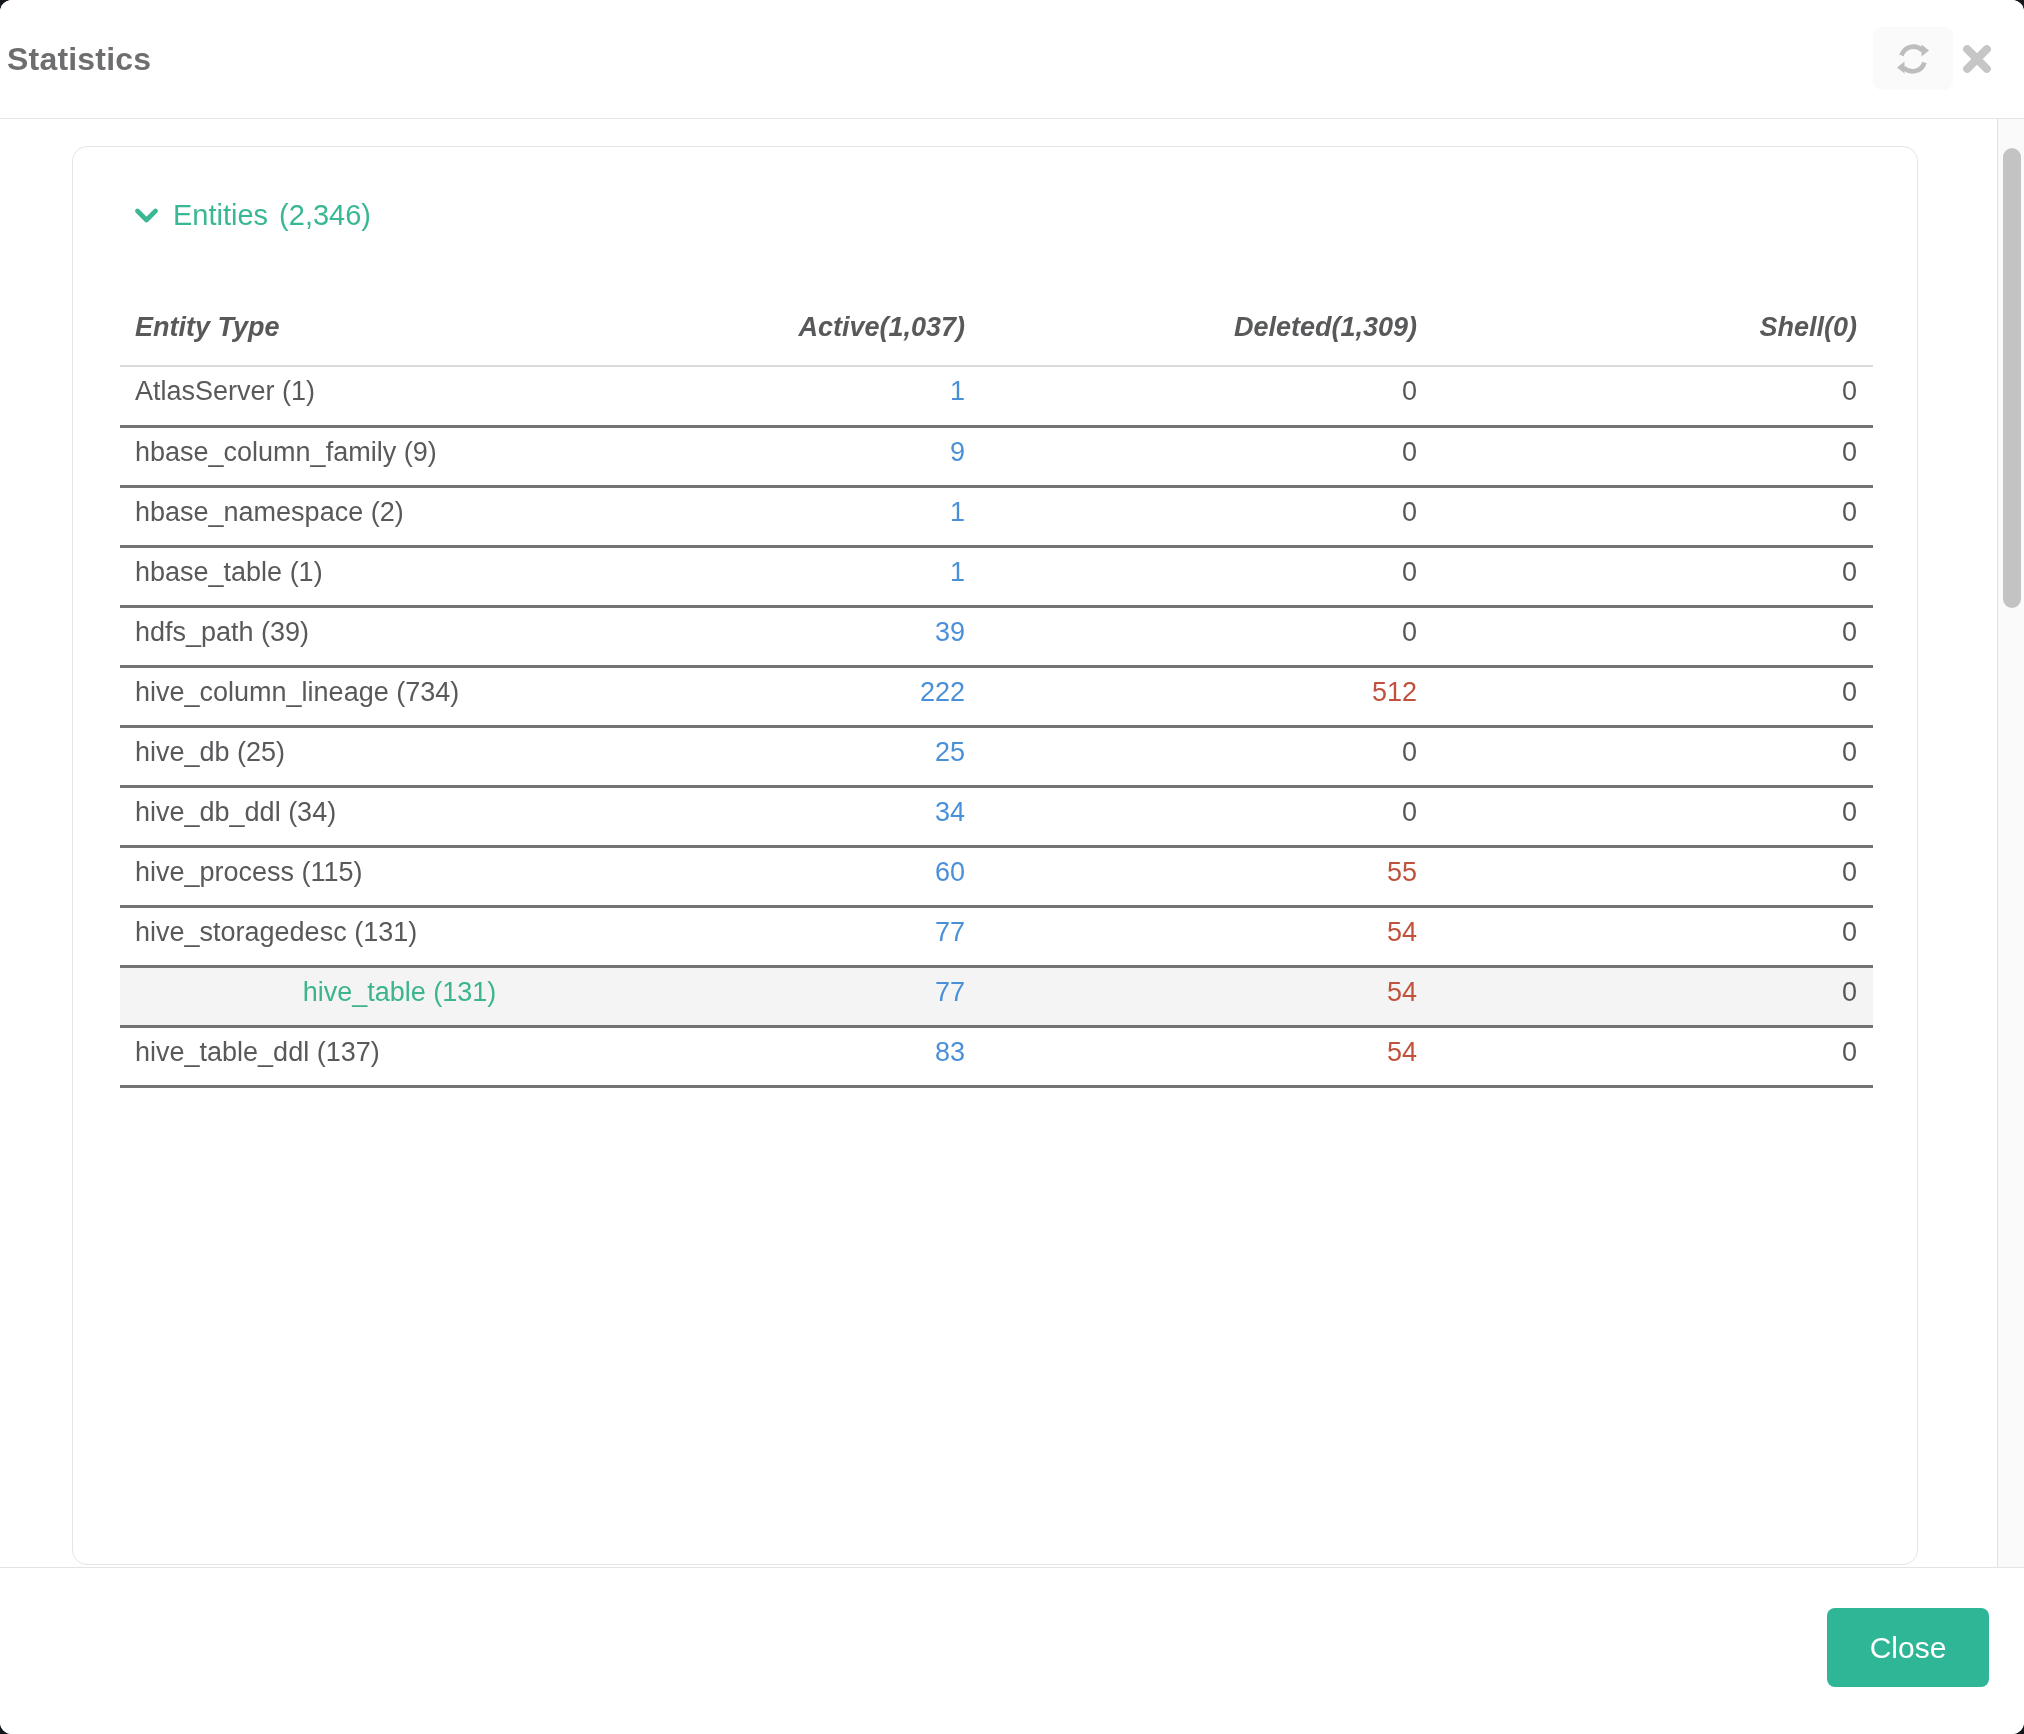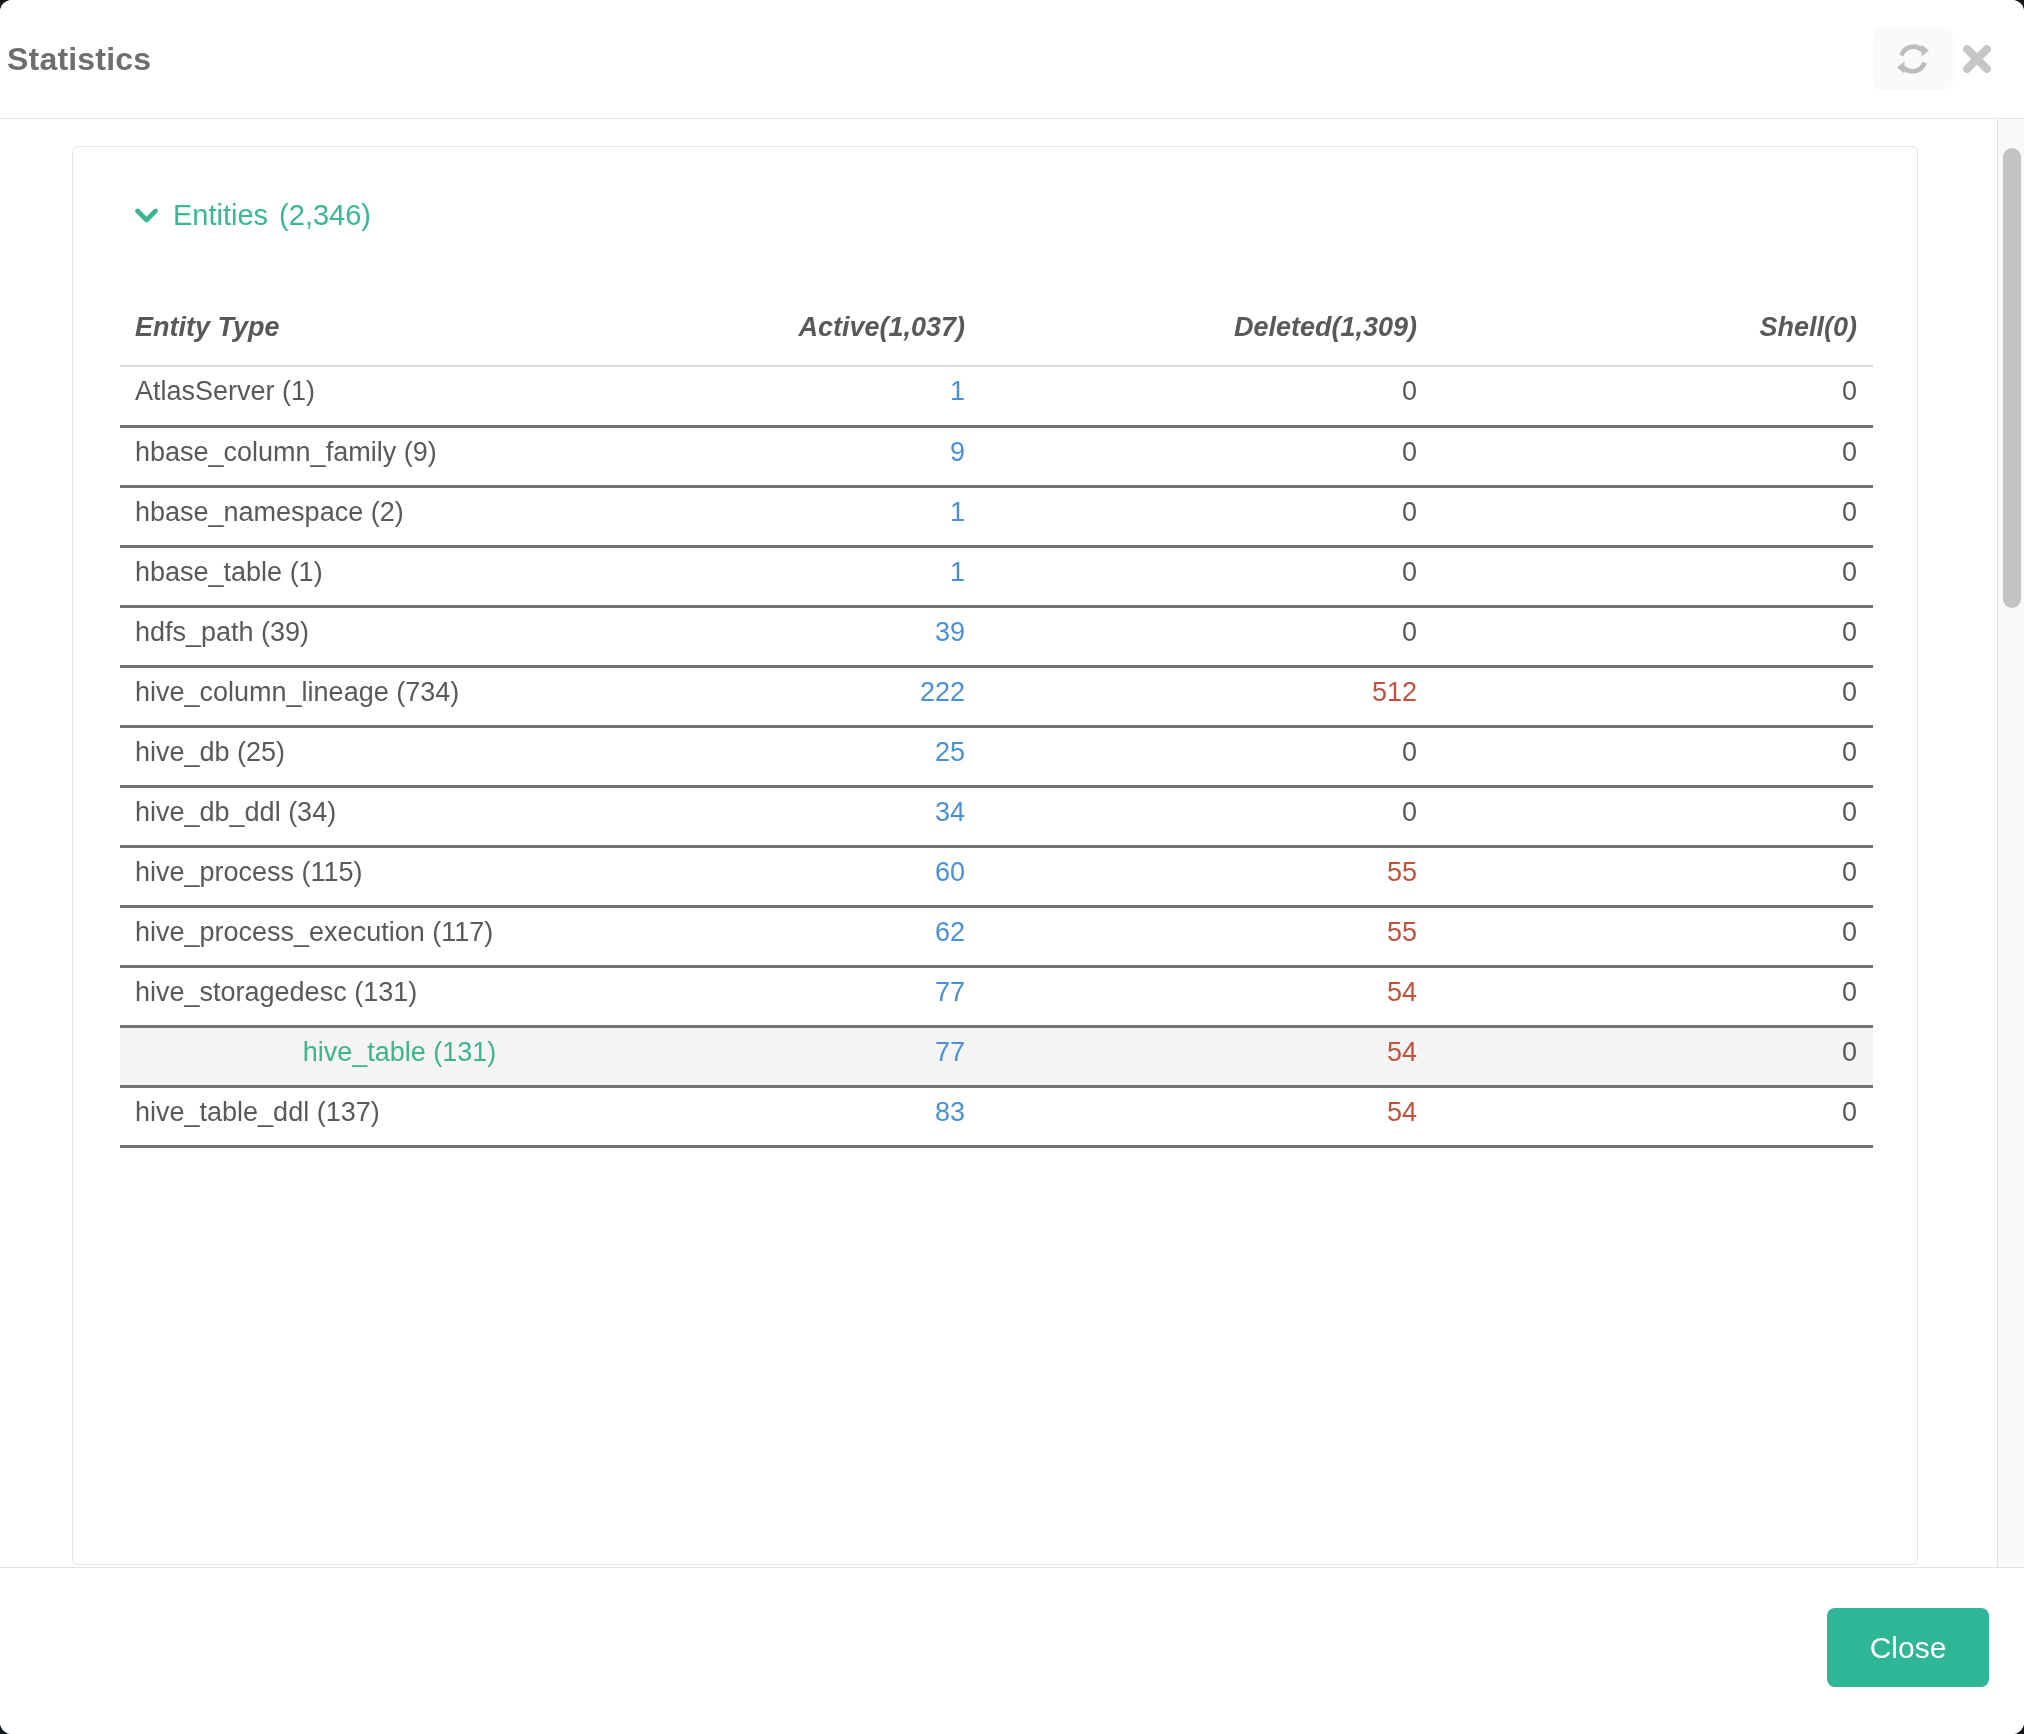--- a/index.html
+++ b/index.html
@@ -49,21 +49,21 @@
 
   
   .modal-body {
     position: absolute; top: 119px; left: 0; right: 0; bottom: 167px;
     background: #fff;
   }
   .panel {
     position: absolute; left: 72px; top: 27px;
     width: 1846px; height: 1419px;
     border: 1px solid #e4e4e4;
-    border-radius: 6px;
+    border-radius: 15px;
     padding: 0 44px;
     background: #fff;
   }
   .section-title {
     margin: 52px 0 0 18px;
     display: flex; align-items: center;
     cursor: pointer;
     color: var(--accent-green, #3ab795);
     font-size: 29px;
   }
@@ -245,26 +245,20 @@
                 <td class="cell-num plain">0</td>
                 <td class="cell-num plain">0</td>
               </tr>
               <tr>
                 <td class="cell-name">hive_process (115)</td>
                 <td class="cell-num link-blue">60</td>
                 <td class="cell-num link-red">55</td>
                 <td class="cell-num plain">0</td>
               </tr>
               <tr>
-                <td class="cell-name">hive_process_execution (117)</td>
-                <td class="cell-num link-blue">62</td>
-                <td class="cell-num link-red">55</td>
-                <td class="cell-num plain">0</td>
-              </tr>
-              <tr>
                 <td class="cell-name">hive_storagedesc (131)</td>
                 <td class="cell-num link-blue">77</td>
                 <td class="cell-num link-red">54</td>
                 <td class="cell-num plain">0</td>
               </tr>
               <tr class="highlight">
                 <td class="cell-name">hive_table (131)</td>
                 <td class="cell-num link-blue">77</td>
                 <td class="cell-num link-red">54</td>
                 <td class="cell-num plain">0</td>

